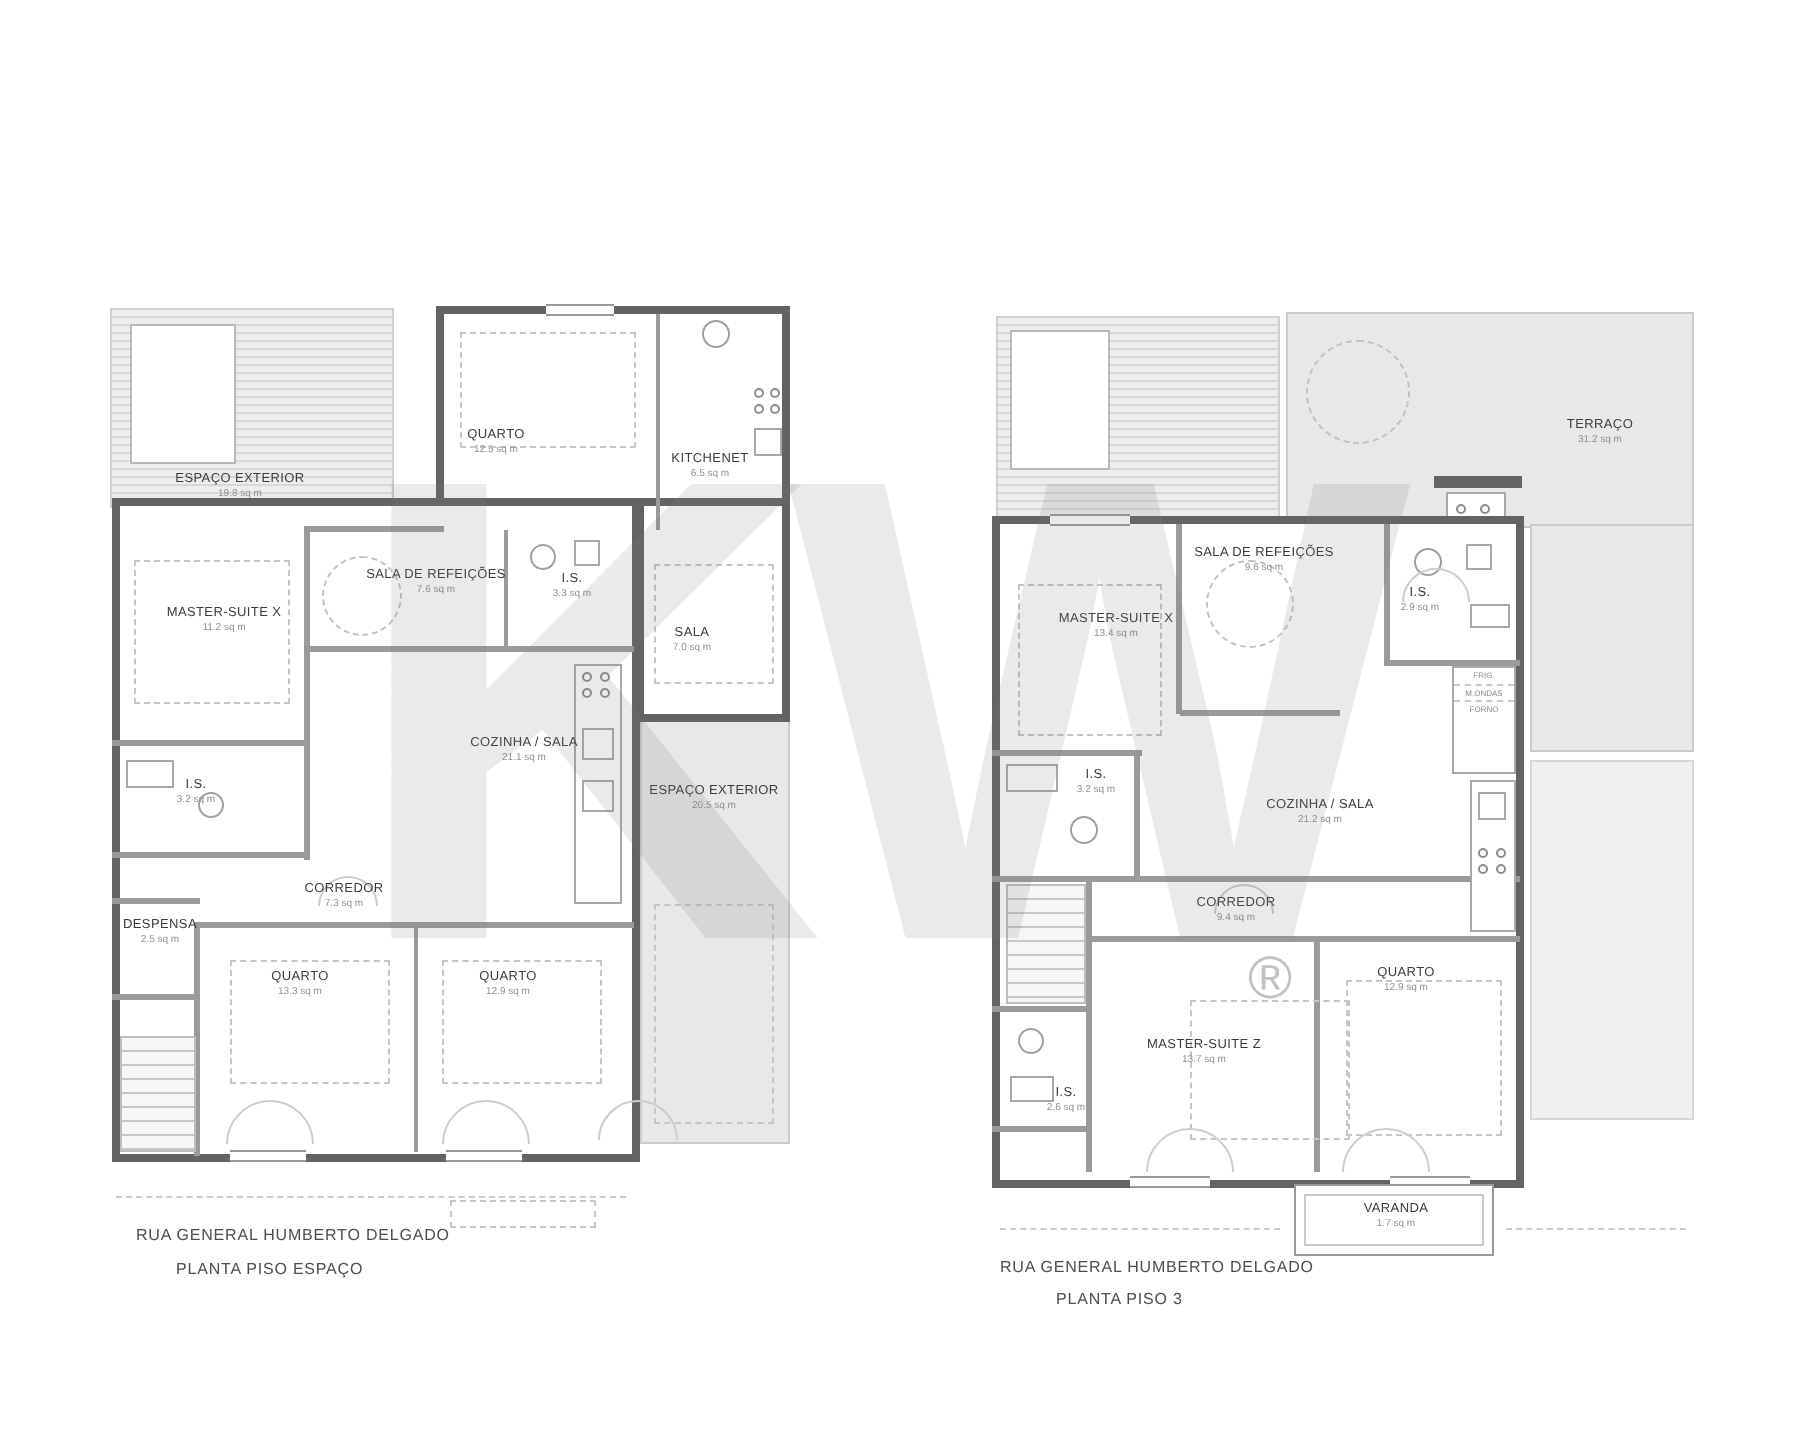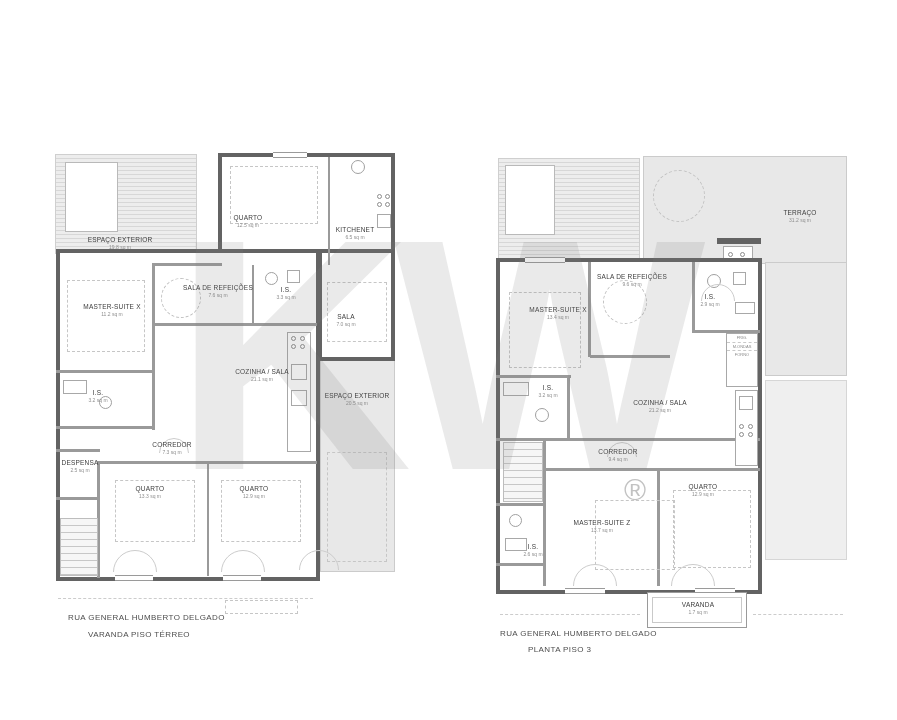--- a/index.html
+++ b/index.html
@@ -164,21 +164,21 @@
     <div class="rname">QUARTO</div>
     <div class="rarea">13.3 sq m</div>
   </div>
   <div class="rlabel" style="left:199px;top:333px;">
     <div class="rname">QUARTO</div>
     <div class="rarea">12.9 sq m</div>
   </div>
 </div>
 
 <div class="caption" style="left:68px;top:613px;">RUA GENERAL HUMBERTO DELGADO</div>
-<div class="caption" style="left:88px;top:630px;">VARANDA PISO TÉRREO</div>
+<div class="caption" style="left:88px;top:630px;">PLANTA PISO ESPAÇO</div>
 
 <div class="plan" style="left:495px;top:152px;width:352px;height:475px;">
 
   <div class="deck" style="left:3px;top:6px;width:142px;height:102px;"></div>
   <div class="skylight" style="left:10px;top:13px;width:50px;height:70px;"></div>
 
   <div class="ext" style="left:148px;top:4px;width:204px;height:108px;"></div>
   <div class="ext" style="left:270px;top:110px;width:82px;height:114px;"></div>
   <div class="ext2" style="left:270px;top:228px;width:82px;height:180px;"></div>
   <div class="dashcircle" style="left:158px;top:18px;width:52px;height:52px;"></div>

